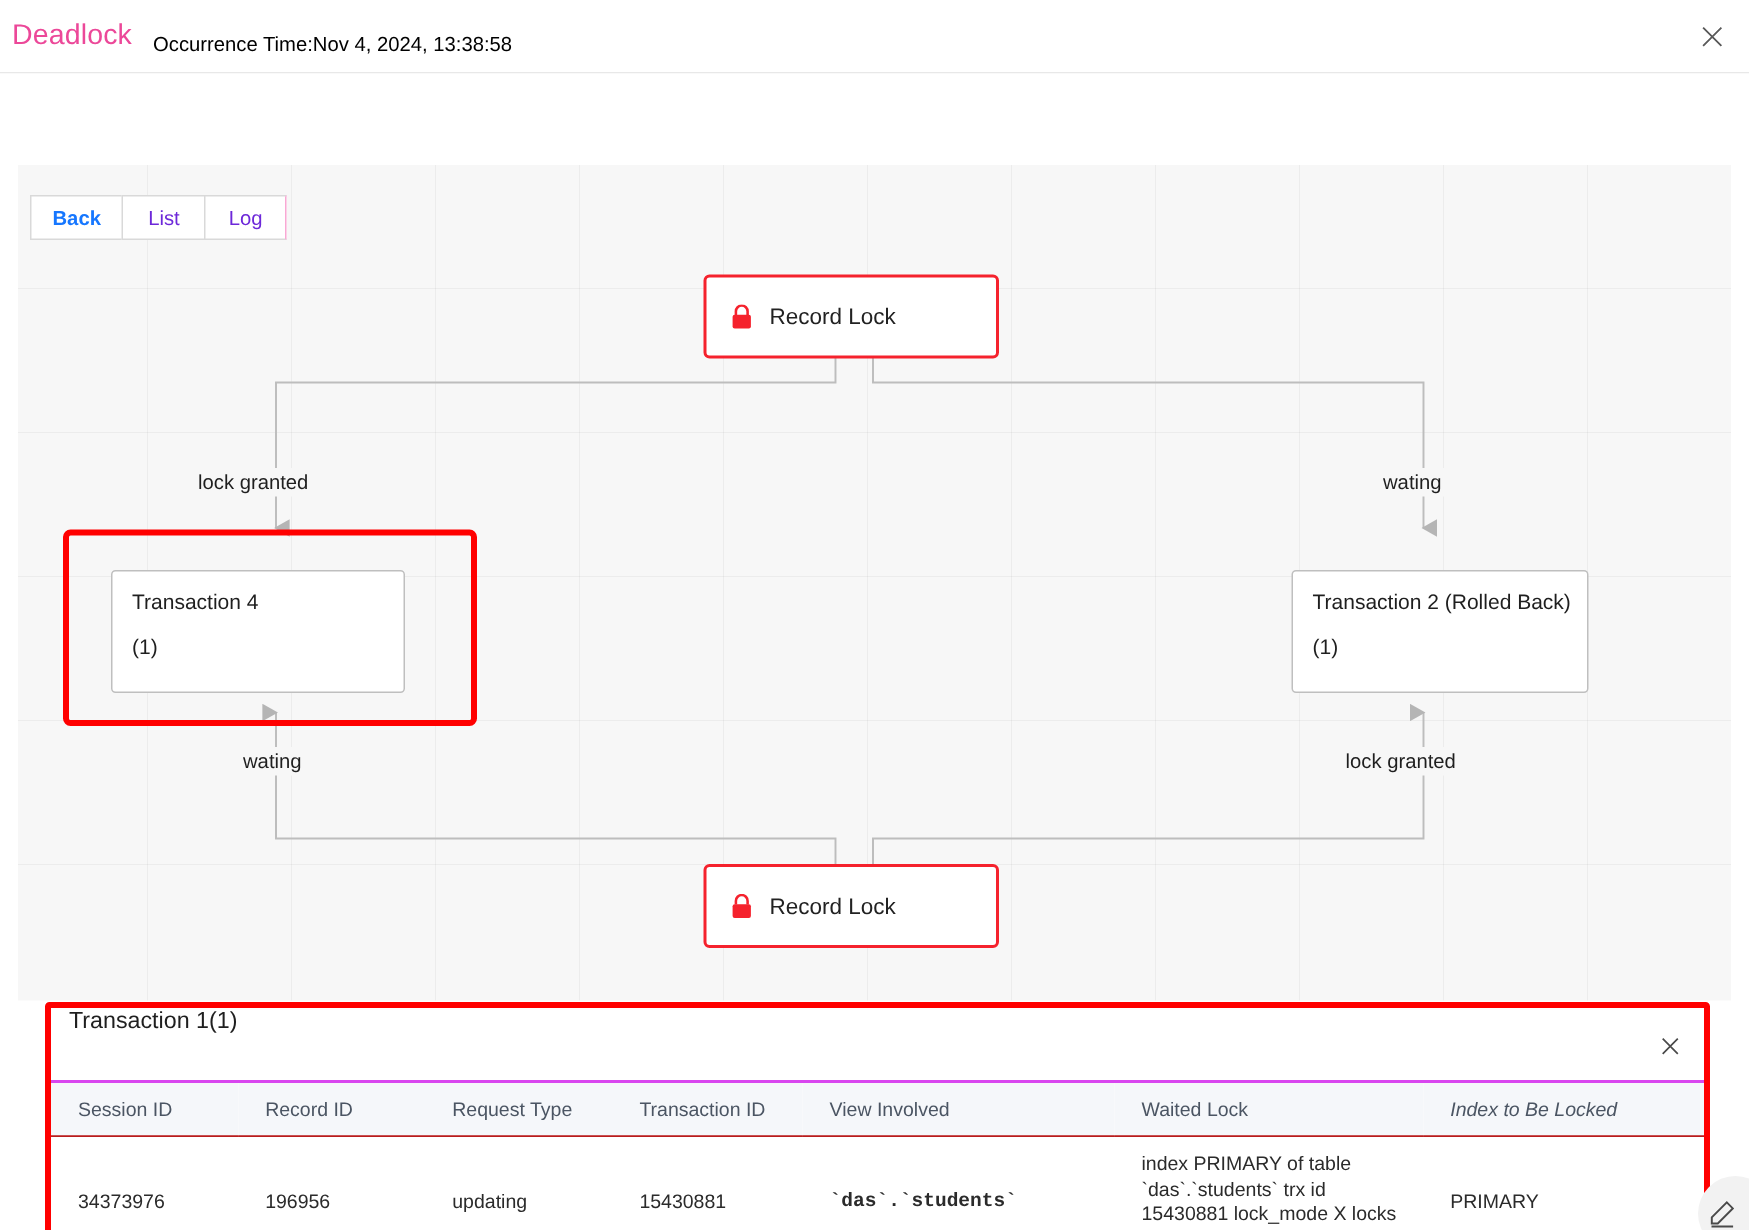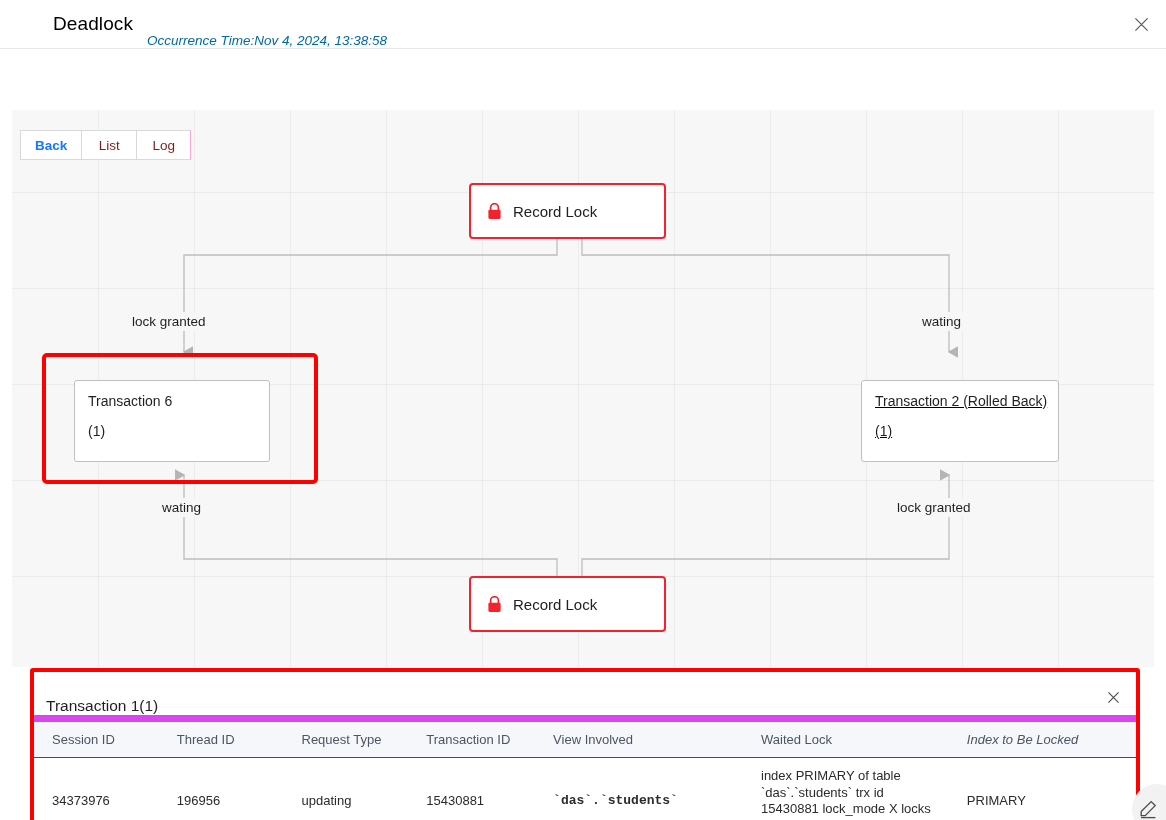--- a/index.html
+++ b/index.html
@@ -17,31 +17,29 @@
     position: relative;
     height: 49px;
     border-bottom: 1px solid #e8e8e8;
     background: #ffffff;
     display: flex;
     align-items: center;
     padding-left: 8px;
   }
   .modal-title {
     font-size: 19px;
-    color: #000000;
+    color: #ec4899;
     letter-spacing: 0.1px;
-    margin-left: 45px;
   }
   .modal-subtitle {
     font-size: 13.5px;
-    color: #0369a1;
+    color: #000000;
     margin-left: 14px;
     position: relative;
-    top: 16px;
-    font-style: italic;
+    top: 5px;
   }
   .header-close {
     position: absolute;
     right: 12px;
     top: 11px;
     width: 26px; height: 26px;
     display: flex; align-items: center; justify-content: center;
     cursor: pointer;
     color: #5a5a5a;
   }
@@ -67,21 +65,21 @@
   }
   .tab {
     height: 30px;
     min-width: 55px;
     padding: 0 14px;
     border: 1px solid #d9d9d9;
     border-right: none;
     background: #ffffff;
     display: flex; align-items: center; justify-content: center;
     font-size: 13.5px;
-    color: #7f1d1d;
+    color: #6d28d9;
     cursor: pointer;
   }
   .tab:last-child { border-right: 1px solid #f9a8d4; }
   .tab.active { color: #1677ff; font-weight: bold; }
 
   
   .canvas {
     position: absolute;
     left: 12px; top: 61px;
     width: 1142px;
@@ -168,22 +166,22 @@
     height: 178px;
     background: #ffffff;
     border: 4px solid #ff0000;
     border-radius: 3px;
     z-index: 30;
     overflow: hidden;
   }
   .detail-header {
     position: relative;
     height: 50px;
-    border-bottom: 7px solid #d946ef;
-    display: flex; align-items: flex-end;
+    border-bottom: 2px solid #d946ef;
+    display: flex; align-items: flex-start;
     padding-left: 12px;
   }
   .detail-title {
     font-size: 15.5px;
     color: #1f1f1f;
   }
   .detail-close {
     position: absolute;
     right: 12px; top: 14px;
     width: 22px; height: 22px;
@@ -284,25 +282,25 @@
       <svg class="lock-icon" width="15" height="17" viewBox="0 0 15 17" aria-hidden="true">
         <path d="M3.6 7 V4.6 a3.9 3.9 0 0 1 7.8 0 V7" stroke="#f5222d" stroke-width="1.7" fill="none"></path>
         <rect x="1.4" y="6.8" width="12.2" height="9.2" rx="1.4" fill="#f5222d"></rect>
       </svg>
       <span class="lock-label">Record Lock</span>
     </div>
 
     <div class="highlight-frame" style="left:30px; top:243px; width:276px; height:131px;"></div>
 
     <div class="node node-txn" style="left:62px; top:270px;">
-      <div class="txn-name">Transaction 6</div>
+      <div class="txn-name">Transaction 4</div>
       <div class="txn-count">(1)</div>
     </div>
 
-    <div class="node node-txn wide" style="left:849px; top:270px;text-decoration:underline;">
+    <div class="node node-txn wide" style="left:849px; top:270px;">
       <div class="txn-name">Transaction 2 (Rolled Back)</div>
       <div class="txn-count">(1)</div>
     </div>
 
     <div class="node node-lock" style="left:457px; top:466px;">
       <svg class="lock-icon" width="15" height="17" viewBox="0 0 15 17" aria-hidden="true">
         <path d="M3.6 7 V4.6 a3.9 3.9 0 0 1 7.8 0 V7" stroke="#f5222d" stroke-width="1.7" fill="none"></path>
         <rect x="1.4" y="6.8" width="12.2" height="9.2" rx="1.4" fill="#f5222d"></rect>
       </svg>
       <span class="lock-label">Record Lock</span>
@@ -327,21 +325,21 @@
         <svg width="13" height="13" viewBox="0 0 16 16" aria-hidden="true">
           <path d="M1.8 1.8 L14.2 14.2 M14.2 1.8 L1.8 14.2" stroke="currentColor" stroke-width="1.4" fill="none"></path>
         </svg>
       </div>
     </div>
 
     <table class="detail-table">
       <thead>
         <tr>
           <th class="col-1">Session ID</th>
-          <th class="col-2">Thread ID</th>
+          <th class="col-2">Record ID</th>
           <th class="col-3">Request Type</th>
           <th class="col-4">Transaction ID</th>
           <th class="col-5">View Involved</th>
           <th class="col-6">Waited Lock</th>
           <th class="col-7">Index to Be Locked</th>
         </tr>
       </thead>
       <tbody>
         <tr>
           <td>34373976</td>

